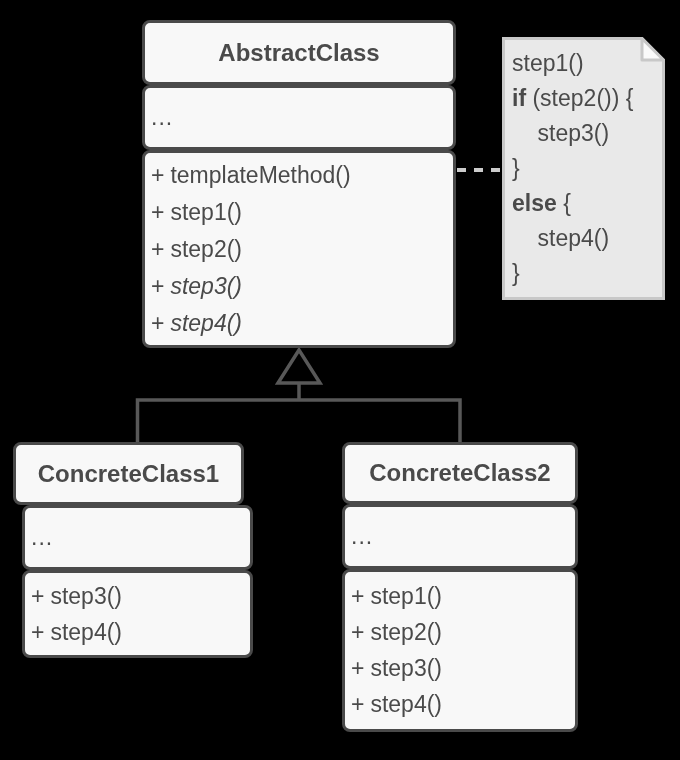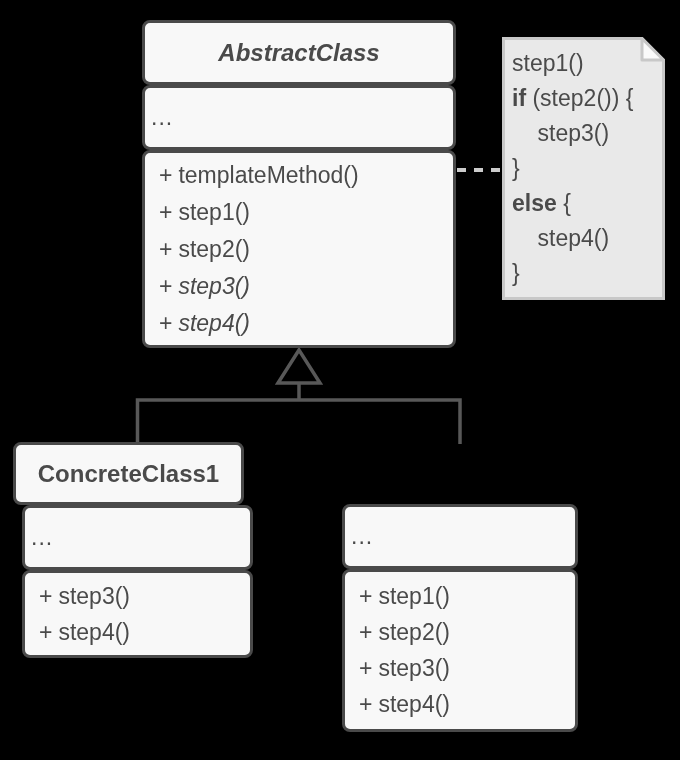--- a/index.html
+++ b/index.html
@@ -31,31 +31,30 @@
     z-index: 2;
   }
   .compartment.title {
     display: flex;
     align-items: center;
     justify-content: center;
     font-size: 24px;
     font-weight: bold;
   }
   .compartment.title.abstract {
-    font-style: italic;
   }
   .compartment.fields {
     display: flex;
     align-items: center;
     padding-left: 6px;
     font-size: 23px;
     letter-spacing: 1px;
   }
   .compartment.methods {
-    padding-left: 14px;
+    padding-left: 6px;
     font-size: 23px;
   }
   .member {
     height: 36px;
     line-height: 36px;
     white-space: pre;
   }
   .lh37 .member {
     height: 37px;
     line-height: 37px;
@@ -139,20 +138,23 @@
     <span>ConcreteClass1</span>
   </div>
   <div class="compartment fields" style="left:22px; top:505px; width:231px; height:65px;">
     <span>...</span>
   </div>
   <div class="compartment methods" style="left:22px; top:570px; width:231px; height:88px; padding-top:5px;">
     <div class="member"><span class="sign">+</span><span>step3()</span></div>
     <div class="member"><span class="sign">+</span><span>step4()</span></div>
   </div>
 
+  <div class="compartment title" style="left:342px; top:442px; width:236px; height:62px;">
+    <span>ConcreteClass2</span>
+  </div>
   <div class="compartment fields" style="left:342px; top:504px; width:236px; height:65px;">
     <span>...</span>
   </div>
   <div class="compartment methods" style="left:342px; top:569px; width:236px; height:163px; padding-top:6px;">
     <div class="member"><span class="sign">+</span><span>step1()</span></div>
     <div class="member"><span class="sign">+</span><span>step2()</span></div>
     <div class="member"><span class="sign">+</span><span>step3()</span></div>
     <div class="member"><span class="sign">+</span><span>step4()</span></div>
   </div>
 

